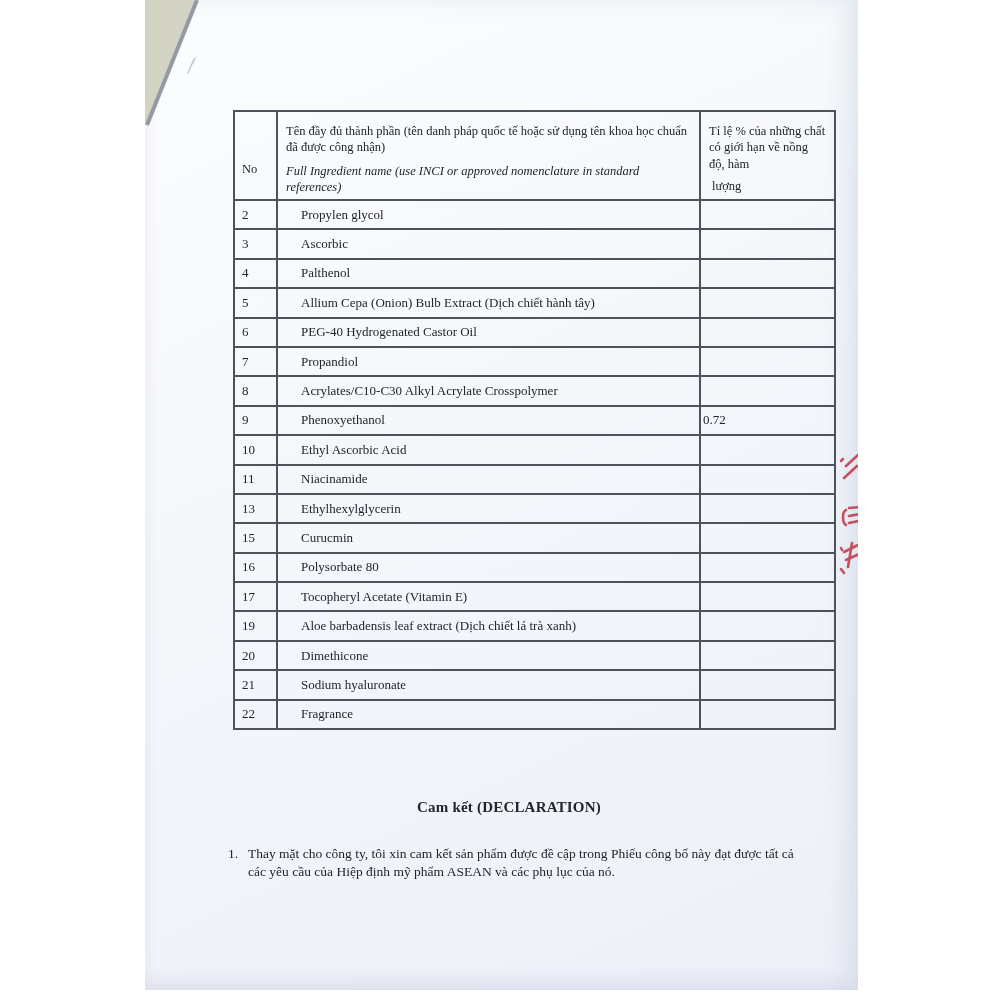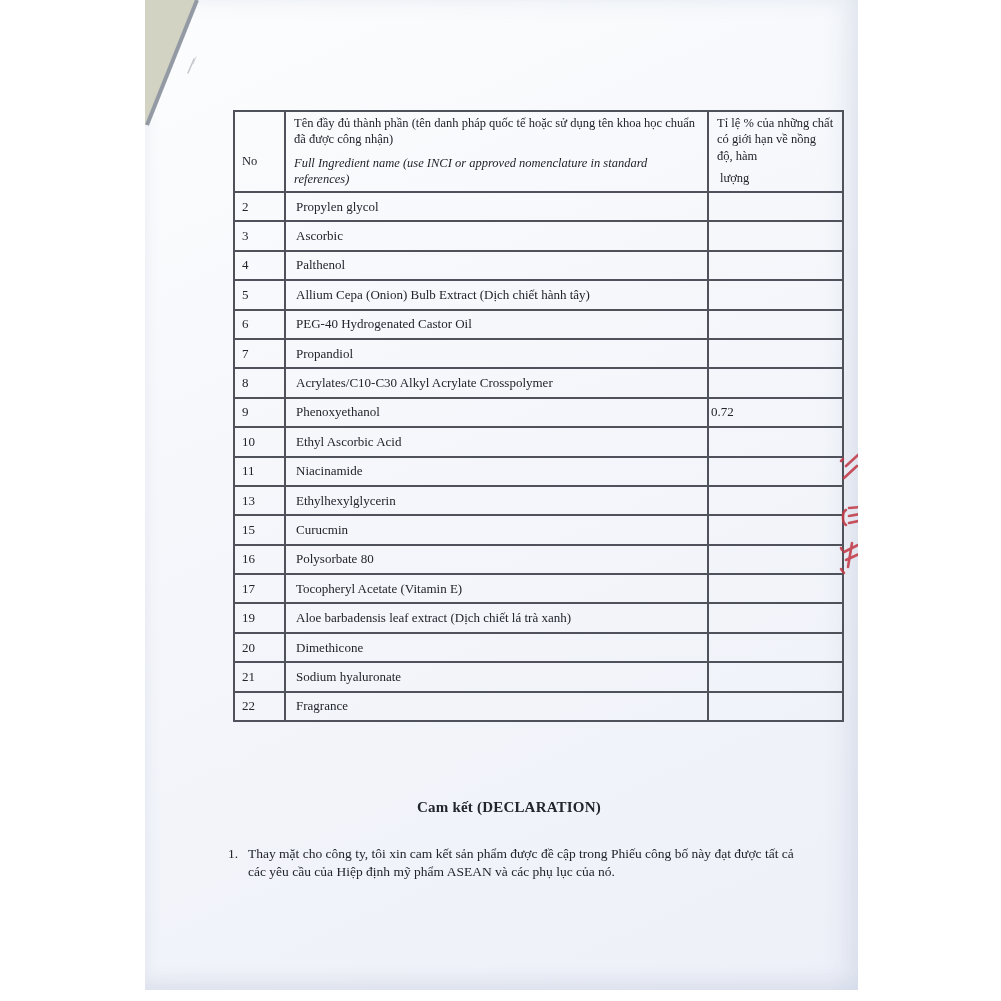--- a/index.html
+++ b/index.html
@@ -23,30 +23,30 @@
   
   .ing-table{
     position:absolute;left:88px;top:110px;width:552px;
     border-collapse:collapse;table-layout:fixed;
     font-size:13px;color:#22242c;
   }
   .ing-table th,.ing-table td{
     border:2px solid #4f525a;
     font-weight:normal;text-align:left;
   }
-  .ing-table th{vertical-align:top;padding:3px 8px 4px 8px;font-size:12.5px;line-height:1.3;}
-  th.h-no{width:30px;vertical-align:bottom;padding:0 12px 22px 7px;border-radius:14px;}
+  .ing-table th{vertical-align:top;padding:11px 8px 4px 8px;font-size:12.5px;line-height:1.3;}
+  th.h-no{width:30px;vertical-align:bottom;padding:0 4px 22px 7px;border-radius:14px;}
   th.h-name{width:405px;}
   th.h-ratio{width:117px;}
   .h-name .vi{margin-bottom:7px;}
   .h-name .en{font-style:italic;}
   .h-ratio .last{margin-top:6px;padding-left:3px;}
   .ing-table td{height:27.4px;vertical-align:middle;padding:0;}
   td.col-no{padding-left:7px;}
-  td.col-name{padding-left:10px;}
+  td.col-name{padding-left:23px;}
   td.col-ratio{padding-left:2px;font-weight:normal;}
   
   .decl-title{
     position:absolute;left:88px;top:799px;width:552px;
     text-align:center;font-weight:bold;font-size:15px;letter-spacing:.2px;
   }
   .decl-item{
     position:absolute;left:83px;top:845px;width:566px;
     display:flex;font-size:13.5px;line-height:1.33;
   }

